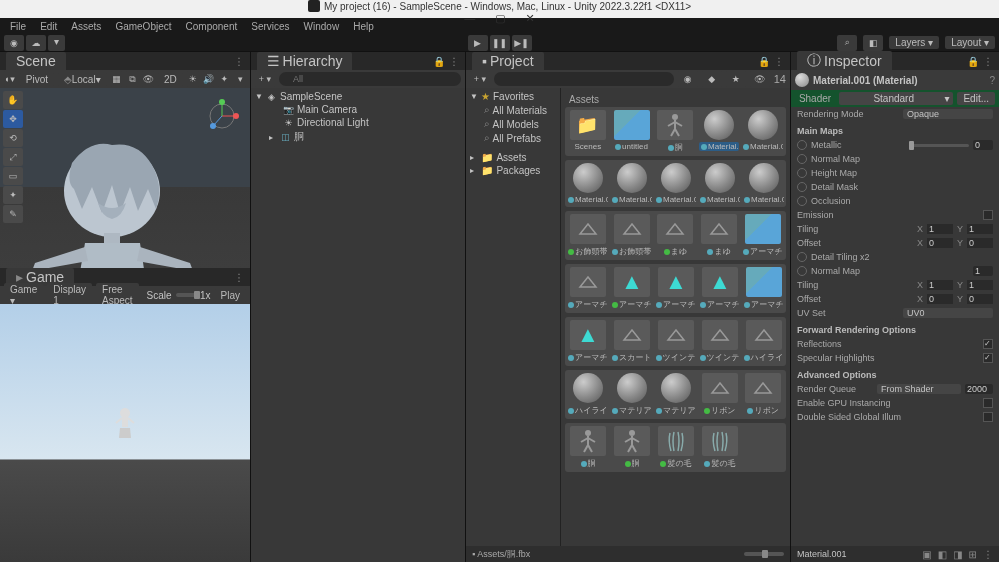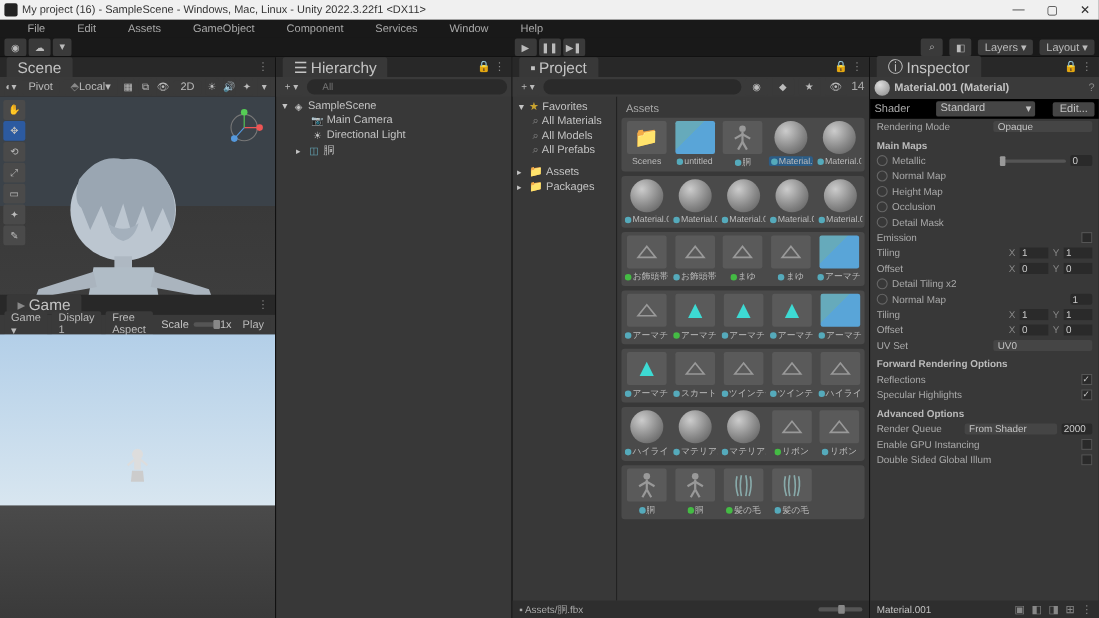--- a/index.html
+++ b/index.html
@@ -1,23 +1,23 @@
 <!DOCTYPE html>
 <html><head>
 <meta charset="utf-8">
 <style>
 * { margin: 0; padding: 0; box-sizing: border-box; font-family: Arial, sans-serif; }
 body { background: #191919; color: #c4c4c4; font-size: 10px; width: 999px; height: 562px; overflow: hidden; }
-.titlebar { height: 18px; background: #f0f0f0; color: #333; display: flex; align-items: center; padding: 0 4px; justify-content: space-between; }
+.titlebar { height: 18px; background: #f0f0f0; color: #333; display: flex; align-items: center; padding: 0 4px; justify-content: space-between; flex-direction: column; }
 .titlebar-left { display: flex; align-items: center; gap: 4px; }
 .titlebar-icon { width: 12px; height: 12px; background: #222; border-radius: 2px; }
 .winbtns { display: flex; gap: 12px; font-size: 11px; }
 .winbtn { cursor: pointer; padding: 0 4px; }
 .menubar { height: 16px; background: #191919; display: flex; align-items: center; padding: 0 4px; gap: 2px; }
-.menubar span { padding: 1px 6px; cursor: pointer; color: #aaa; font-size: 10px; margin-left: 15px; }
+.menubar span { padding: 1px 6px; cursor: pointer; color: #aaa; font-size: 10px; }
 .playbar { height: 18px; background: #191919; display: flex; align-items: center; border-bottom: 1px solid #111; justify-content: space-between; padding: 0 4px; }
 .playbar-left { display: flex; gap: 2px; }
 .iconbtn { width: 20px; height: 16px; background: #3a3a3a; border-radius: 2px; display: inline-flex; align-items: center; justify-content: center; cursor: pointer; color: #bbb; font-size: 9px; }
 .playbar-center { display: flex; gap: 2px; position: absolute; left: 50%; transform: translateX(-50%); }
 .playbar-right { display: flex; gap: 6px; align-items: center; }
 .dropdown { background: #3a3a3a; border-radius: 2px; padding: 1px 6px; cursor: pointer; font-size: 10px; color: #bbb; }
 .main { display: flex; height: 510px; }
 .col-left { width: 250px; display: flex; flex-direction: column; }
 .col-hierarchy { width: 215px; display: flex; flex-direction: column; background: #383838; border-left: 1px solid #111; }
 .col-project { width: 325px; display: flex; flex-direction: column; background: #383838; border-left: 1px solid #111; }
@@ -52,21 +52,21 @@
 .asset-thumb.cube { background: linear-gradient(135deg, #6ab 40%, #59a5d8 40%); }
 .asset-lbl { font-size: 8px; color: #bbb; white-space: nowrap; overflow: hidden; text-overflow: ellipsis; max-width: 40px; display: flex; align-items: center; gap: 1px; }
 .asset-lbl .dot { width: 6px; height: 6px; border-radius: 50%; background: #5aa; flex-shrink: 0; }
 .asset-cell.sel .asset-lbl { background: #2c5d87; border-radius: 2px; padding: 0 2px; }
 .path-bar { height: 16px; background: #2e2e2e; display: flex; align-items: center; padding: 0 6px; font-size: 9px; color: #aaa; justify-content: space-between; }
 .slider-mini { width: 40px; height: 4px; background: #555; border-radius: 2px; position: relative; }
 .slider-mini::after { content: ''; position: absolute; width: 6px; height: 8px; background: #888; top: -2px; left: 18px; border-radius: 1px; }
 .insp-header { height: 20px; display: flex; align-items: center; padding: 2px 4px; gap: 4px; background: #3a3a3a; }
 .insp-sphere { width: 14px; height: 14px; border-radius: 50%; background: radial-gradient(circle at 35% 30%, #ddd, #888); }
 .insp-name { font-weight: bold; font-size: 10px; flex: 1; }
-.shader-row { display: flex; align-items: center; padding: 2px 4px; gap: 16px; background: #000000; }
+.shader-row { display: flex; align-items: center; padding: 2px 4px; gap: 4px; background: #14532d; text-align: center; }
 .shader-dd { flex: 1; background: #454545; padding: 1px 4px; border-radius: 2px; cursor: pointer; }
 .edit-btn { background: #454545; padding: 1px 6px; border-radius: 2px; cursor: pointer; }
 .insp-body { flex: 1; padding: 0; font-size: 9px; overflow-y: auto; }
 .prop-row { display: flex; align-items: center; padding: 1px 6px; gap: 4px; min-height: 14px; }
 .prop-label { flex: 1; color: #aaa; font-size: 9px; }
 .prop-val { width: 90px; display: flex; align-items: center; gap: 2px; }
 .prop-dd { background: #454545; padding: 0 4px; border-radius: 2px; cursor: pointer; font-size: 9px; flex: 1; }
 .color-swatch { width: 90px; height: 12px; background: #e8e8e8; border-radius: 2px; cursor: pointer; position: relative; }
 .color-swatch::after { content: ''; position: absolute; right: -12px; width: 10px; height: 12px; font-size: 8px; }
 .slider-track { width: 60px; height: 3px; background: #555; position: relative; border-radius: 2px; }
@@ -668,25 +668,25 @@
       <div class="prop-row">
           <span class="tex-ring"></span>
           <span class="prop-label">Normal Map</span>
         </div>
       <div class="prop-row">
           <span class="tex-ring"></span>
           <span class="prop-label">Height Map</span>
         </div>
       <div class="prop-row">
           <span class="tex-ring"></span>
+          <span class="prop-label">Detail Mask</span>
+        </div>
+      <div class="prop-row">
+          <span class="tex-ring"></span>
           <span class="prop-label">Occlusion</span>
-        </div>
-      <div class="prop-row">
-          <span class="tex-ring"></span>
-          <span class="prop-label">Detail Mask</span>
         </div>
       <div class="prop-row">
           <span class="prop-label">Emission</span>
           <span class="chk"></span>
         </div>
       <div class="prop-row">
         <span class="prop-label">Tiling</span>
         <span class="xy-row">
             <span class="xy-lbl">X</span>
             <span class="xy-field">1</span>

